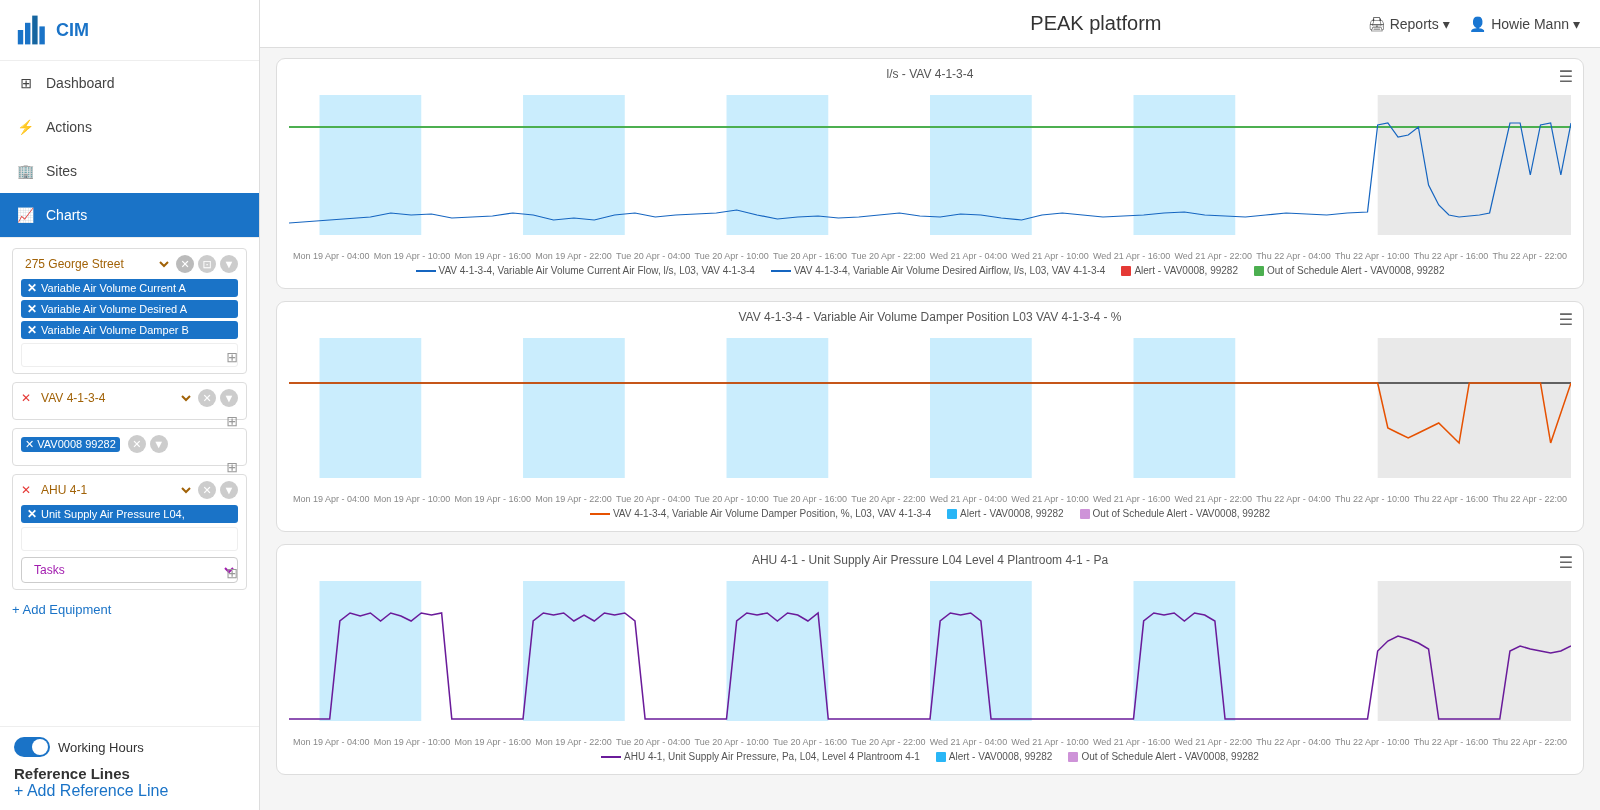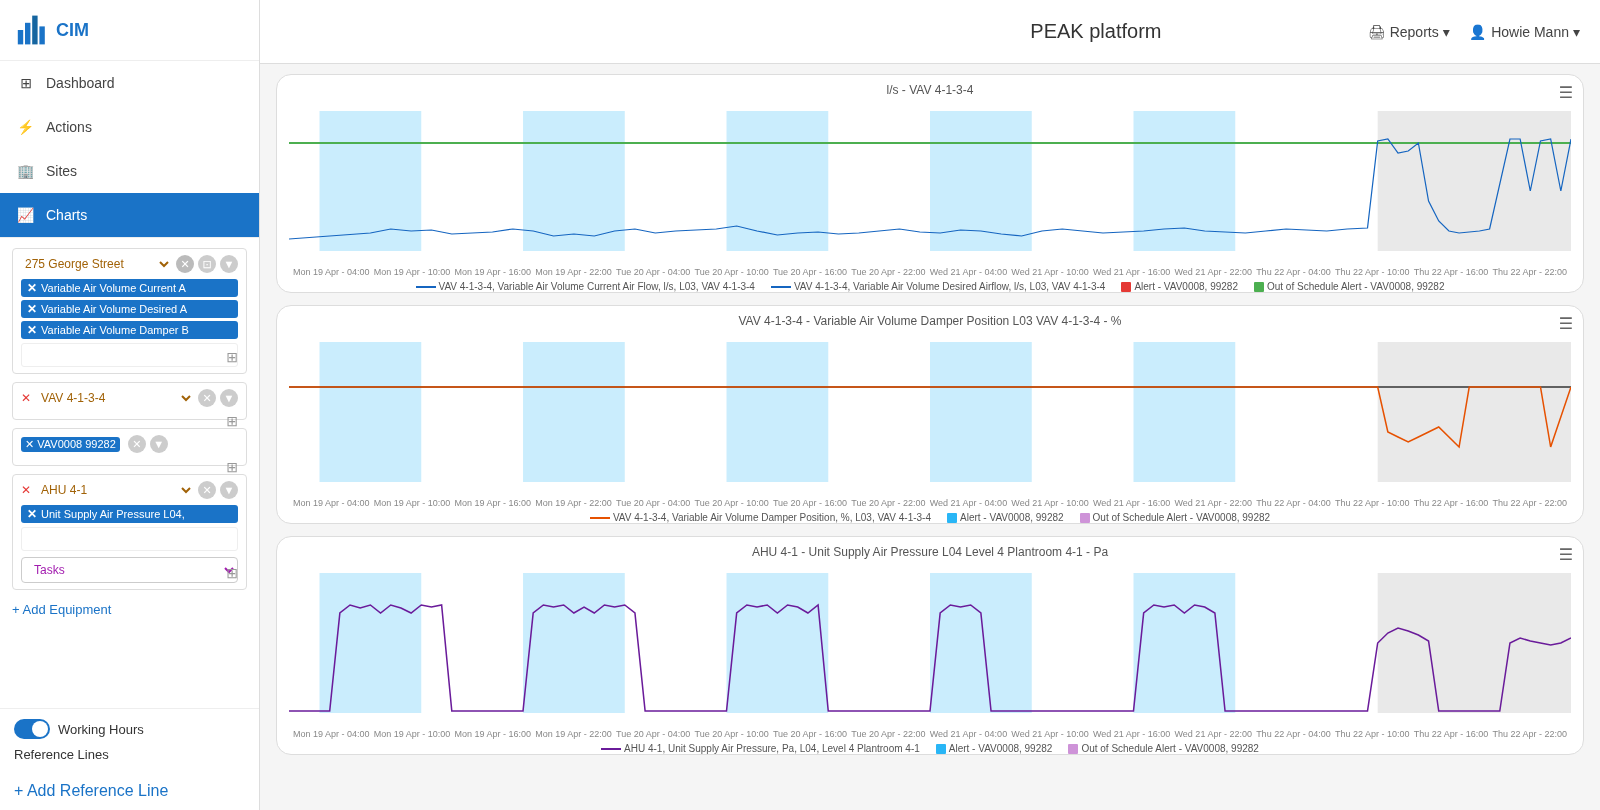--- a/index.html
+++ b/index.html
@@ -150,44 +150,44 @@
       content: '';
       position: absolute;
       width: 16px; height: 16px;
       background: #fff;
       border-radius: 50%;
       top: 2px;
       left: 18px;
       transition: left 0.2s;
     }
     .ref-lines-title {
-      font-size: 13px;
+      font-size: 15px;
       color: #333;
-      margin-bottom: 20px;
-      font-weight: 400;
+      margin-bottom: 0;
+      font-weight: 700;
     }
     .add-ref-btn {
       color: #1a73c7;
       font-size: 16px;
       cursor: pointer;
       display: flex; align-items: center; gap: 3px;
     }
 
     
     #main {
       flex: 1;
       display: flex;
       flex-direction: column;
       overflow: hidden;
     }
     #topbar {
       background: #fff;
       border-bottom: 1px solid #ddd;
       padding: 0 20px;
-      height: 64px;
+      height: 48px;
       display: flex;
       align-items: center;
       justify-content: space-between;
     }
     .page-title {
       font-size: 20px;
       font-weight: 400;
       color: #333;
       flex: 1;
       text-align: center;
@@ -204,23 +204,23 @@
     #charts-area {
       flex: 1;
       overflow-y: auto;
       padding: 10px 16px;
       background: #f5f5f5;
     }
 
     .chart-container {
       background: #fff;
       border: 1px solid #ddd;
-      border-radius: 15px;
+      border-radius: 9px;
       margin-bottom: 12px;
-      padding: 8px 12px 0;
+      padding: 8px 12px 12px;
       position: relative;
     }
     .chart-title {
       font-size: 12px;
       color: #555;
       text-align: center;
       margin-bottom: 4px;
     }
     .chart-menu-btn {
       position: absolute;

